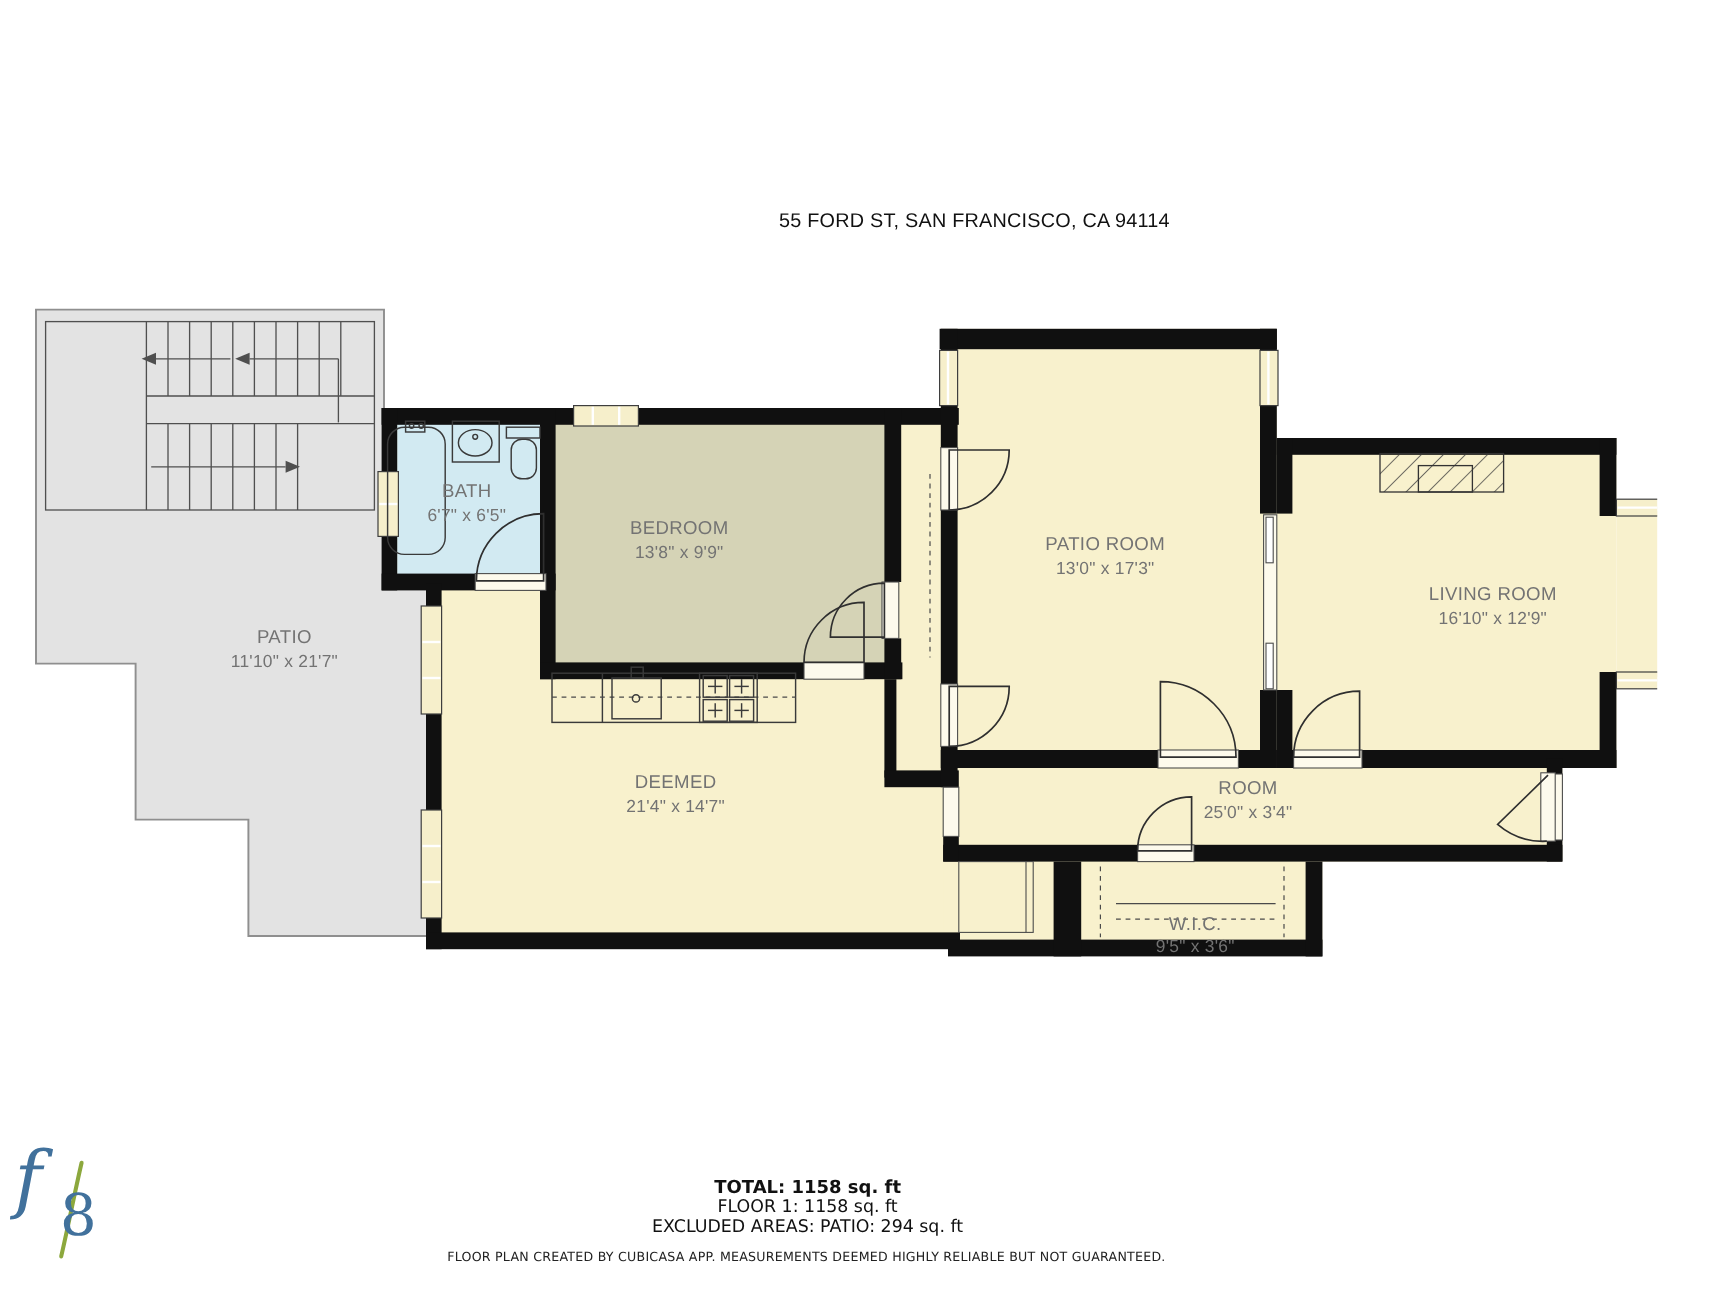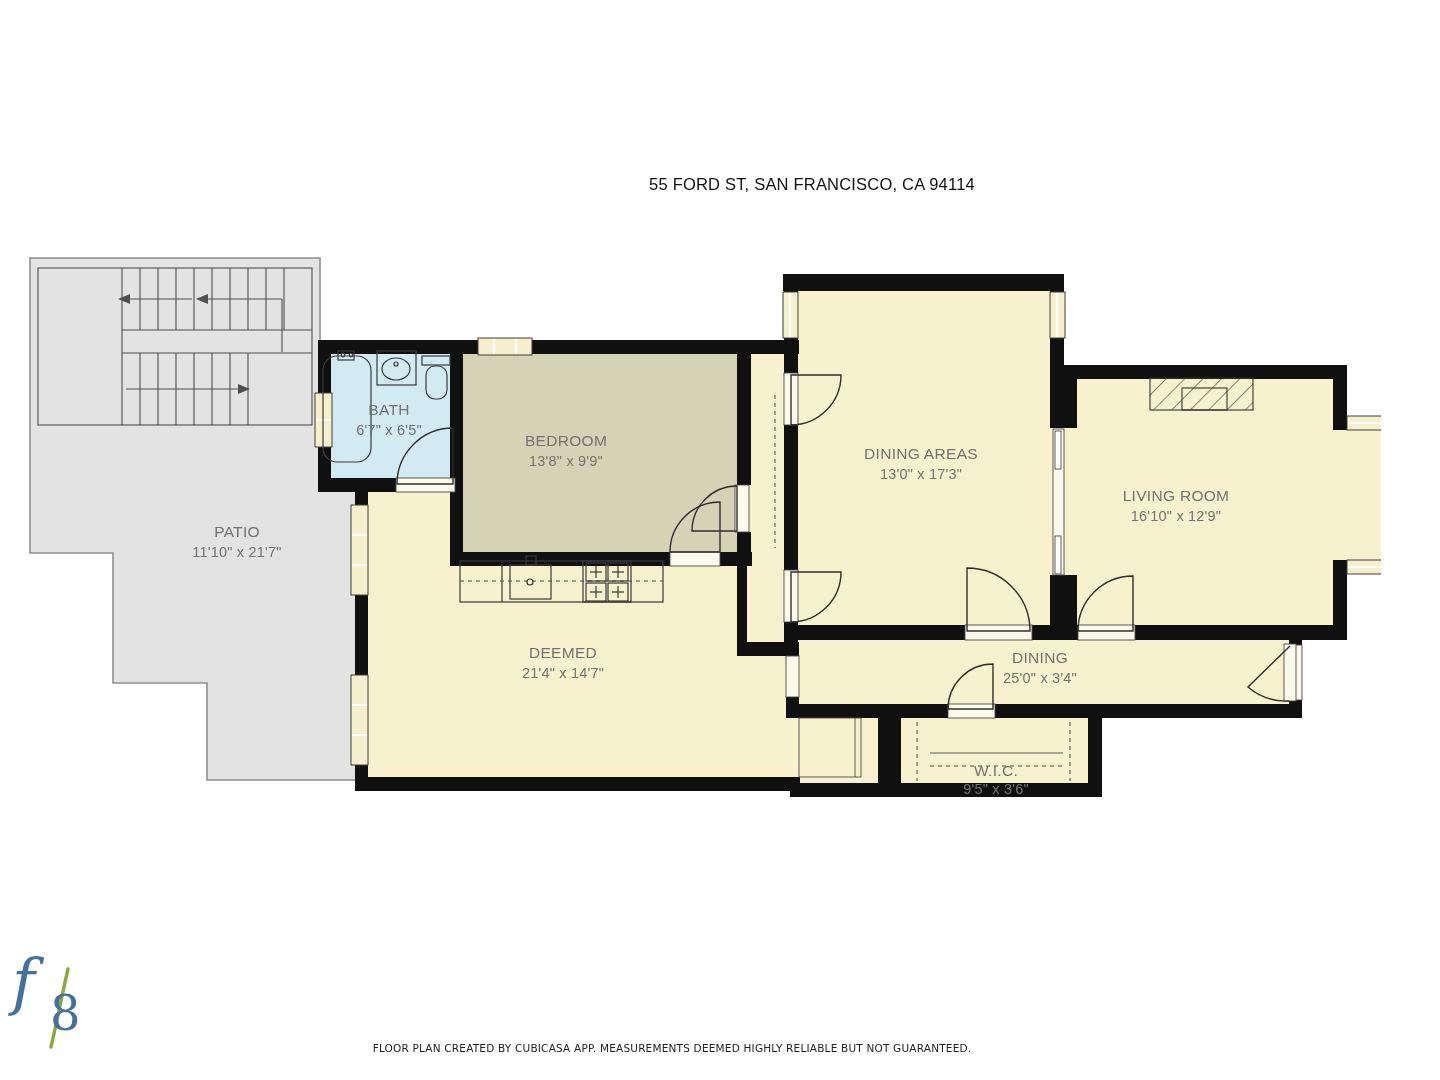--- a/index.html
+++ b/index.html
@@ -263,40 +263,45 @@
   </div>
   <div class="room-label" style="left:389px;top:399px">
     <div>BATH</div>
     <div class="dims">6'7" x 6'5"</div>
   </div>
   <div class="room-label" style="left:566px;top:430px">
     <div>BEDROOM</div>
     <div class="dims">13'8" x 9'9"</div>
   </div>
   <div class="room-label" style="left:921px;top:443px">
-    <div>DINING AREAS</div>
+    <div>PATIO ROOM</div>
     <div class="dims">13'0" x 17'3"</div>
   </div>
-  <div class="room-label" style="left:1176px;top:485px">
+  <div class="room-label" style="left:1244px;top:485px">
     <div>LIVING ROOM</div>
     <div class="dims">16'10" x 12'9"</div>
   </div>
   <div class="room-label" style="left:563px;top:642px">
     <div>DEEMED</div>
     <div class="dims">21'4" x 14'7"</div>
   </div>
   <div class="room-label" style="left:1040px;top:647px">
-    <div>DINING</div>
+    <div>ROOM</div>
     <div class="dims">25'0" x 3'4"</div>
   </div>
   <div class="room-label" style="left:996px;top:761px;line-height:19px">
     <div>W.I.C.</div>
     <div class="dims">9'5" x 3'6"</div>
   </div>
 
+  <div id="summary">
+    <div class="total">TOTAL: 1158 sq. ft</div>
+    <div>FLOOR 1: 1158 sq. ft</div>
+    <div>EXCLUDED AREAS: PATIO: 294 sq. ft</div>
+  </div>
   <div id="disclaimer">FLOOR PLAN CREATED BY CUBICASA APP. MEASUREMENTS DEEMED HIGHLY RELIABLE BUT NOT GUARANTEED.</div>
 
   <div id="logo">
     <span class="f">f</span>
     <svg width="90" height="105">
       <path d="M58,16 C52,42 47,68 41,94" stroke="var(--logo-green)" stroke-width="3.4" fill="none" stroke-linecap="round"></path>
     </svg>
     <span class="eight">8</span>
   </div>
 

